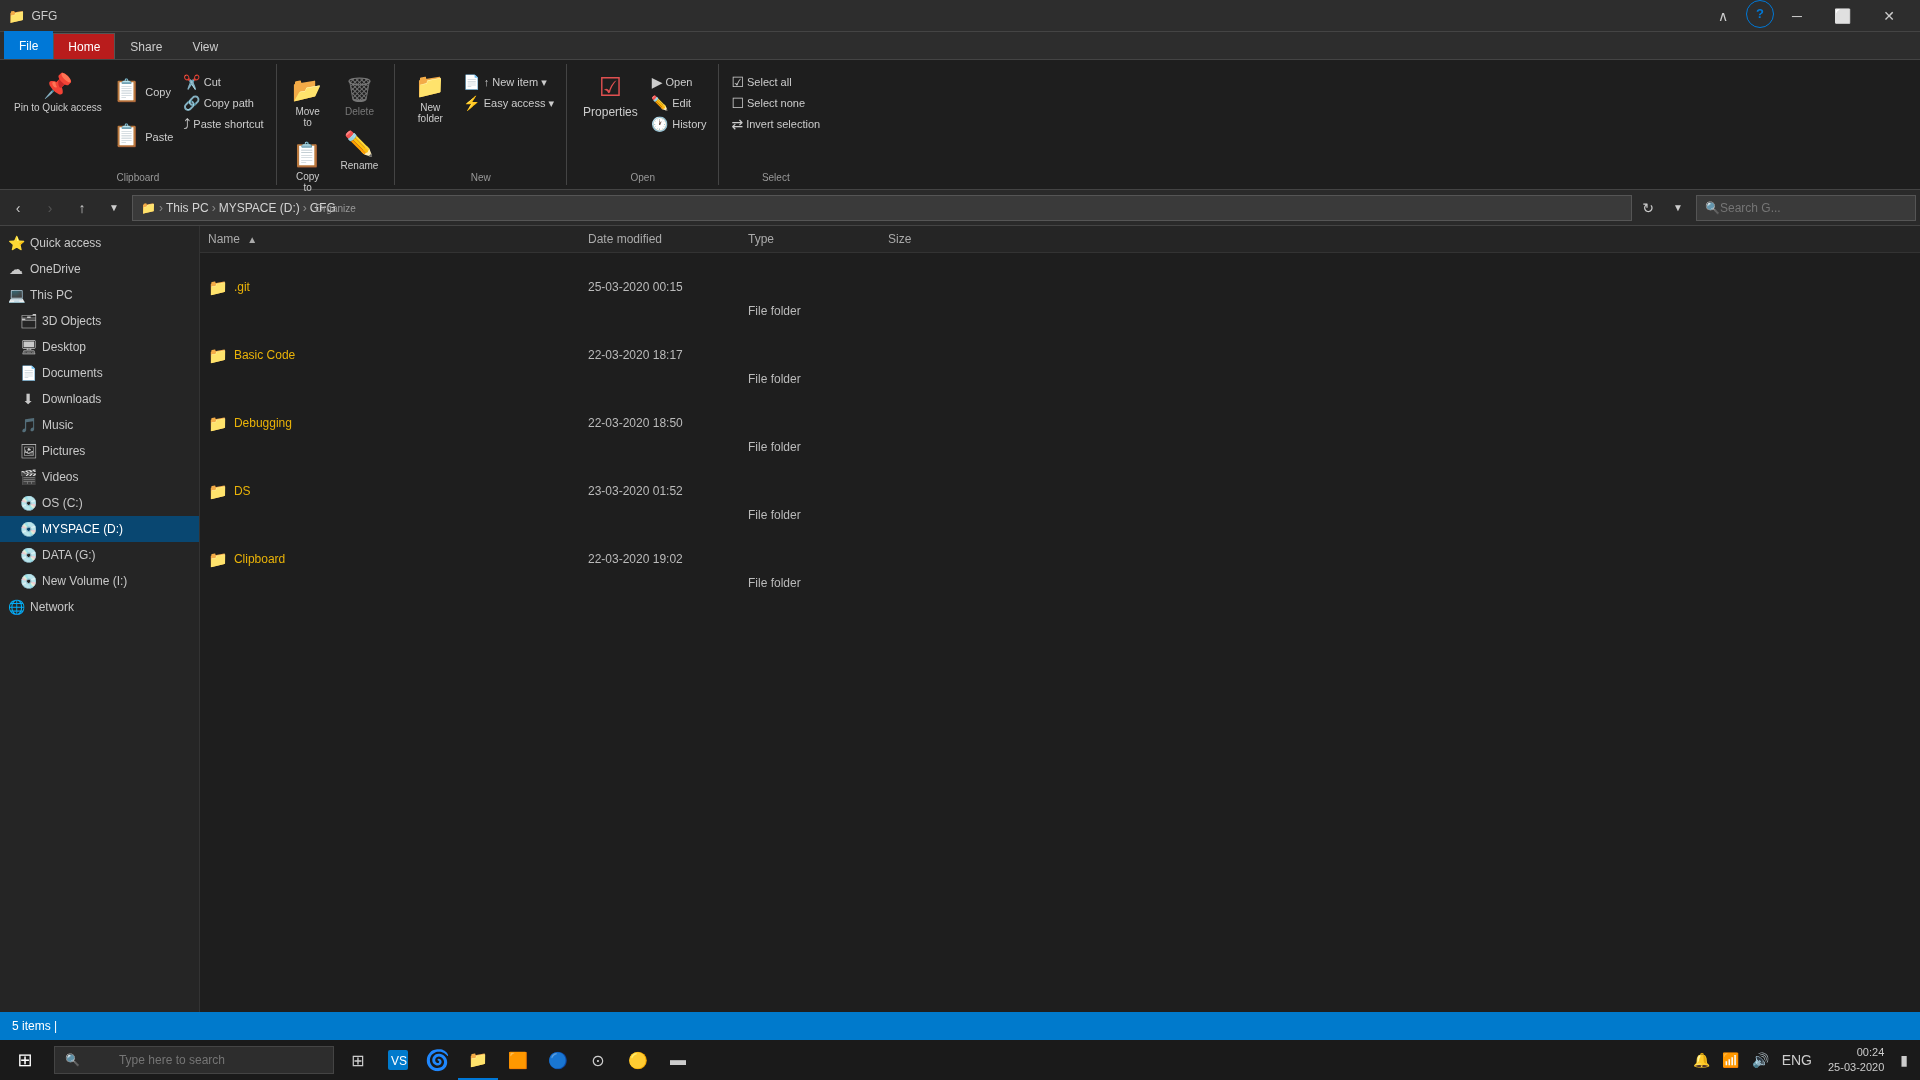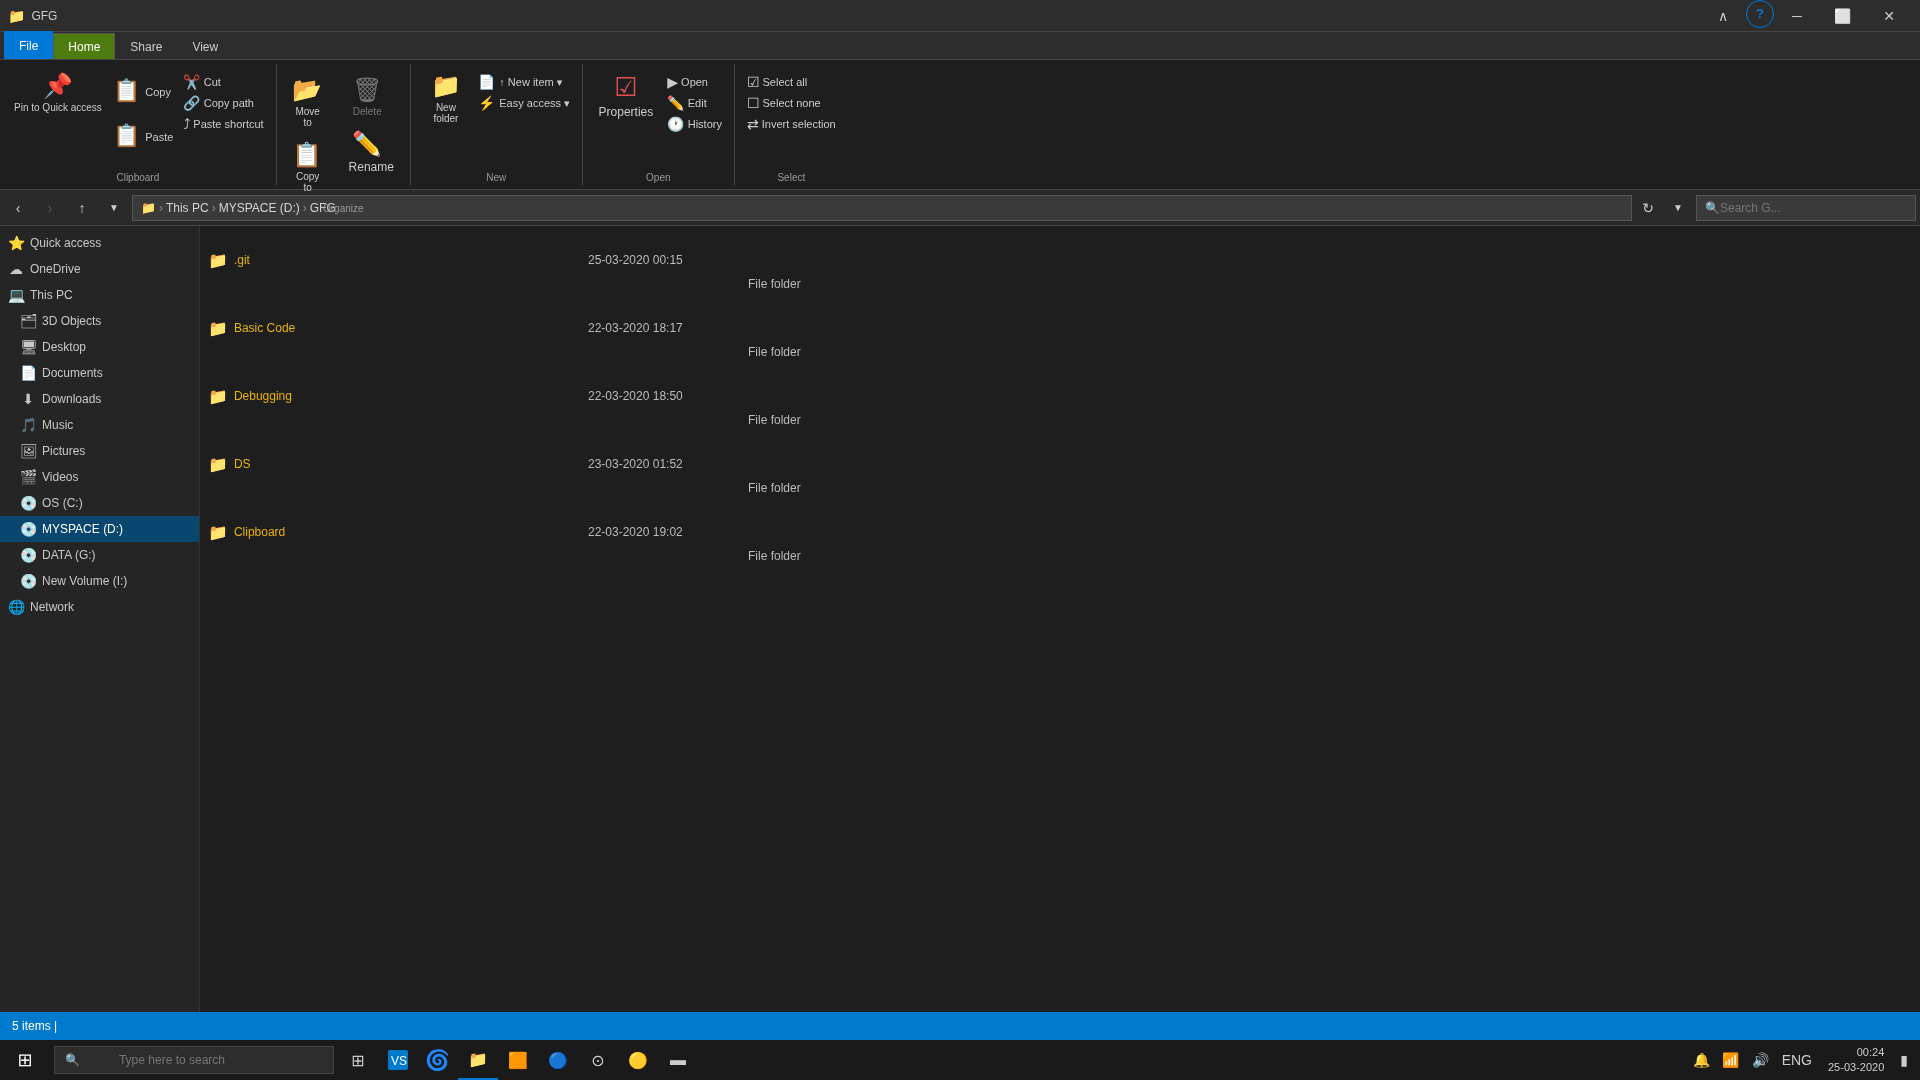--- a/index.html
+++ b/index.html
@@ -49,21 +49,21 @@
       padding: 4px 14px;
       font-size: 12px;
       cursor: pointer;
       color: #ccc;
       border: 1px solid transparent;
       border-bottom: none;
       height: 26px;
       display: flex; align-items: center;
     }
     .ribbon-tab.active {
-      background: #4d7c0f;
+      background: #b91c1c;
       color: #fff;
       border-color: #555;
       border-bottom-color: #1e1e1e;
     }
     .ribbon-tab.file { color: #fff; background: #0078d7; height: 28px; border-color: transparent; }
 
     
     #ribbon {
       background: #1e1e1e;
       height: 130px;
@@ -417,21 +417,21 @@
           <span style="font-size:10px;">Copy<br>to</span>
         </div>
       </div>
       <div class="ribbon-col">
         <div class="ribbon-btn-large" style="padding:4px 8px;opacity:0.5;">
           <span class="icon">🗑</span>
           <span style="font-size:10px;">Delete</span>
         </div>
         <div class="ribbon-btn-large" style="padding:4px 8px;margin-top:4px;">
           <span class="icon">✏️</span>
-          <span style="font-size:12px;margin-left:8px;">Rename</span>
+          <span style="font-size:10px;">Rename</span>
         </div>
       </div>
     </div>
     <div class="ribbon-group-label">Organize</div>
   </div>
 
   <div class="ribbon-group">
     <div class="ribbon-group-content">
       <div class="ribbon-btn-large" style="padding:4px 12px;">
         <span class="icon">📁</span>
@@ -577,20 +577,29 @@
       <span class="si-icon">💿</span>
       <span>New Volume (I:)</span>
     </div>
     <div class="sidebar-item">
       <span class="si-icon">🌐</span>
       <span>Network</span>
     </div>
   </div>
 
   <div id="file-area">
+    <div id="file-header">
+      <div class="fh-col col-name">
+        <span>Name</span>
+        <span style="margin-left:4px;font-size:10px;">▲</span>
+      </div>
+      <div class="fh-col col-date">Date modified</div>
+      <div class="fh-col col-type">Type</div>
+      <div class="fh-col col-size">Size</div>
+    </div>
 
     <div id="file-rows">
         <div class="file-row">
     <div class="fc-name">
       <span class="folder-icon">📁</span>
       <span class="file-name-text">.git</span>
     </div>
     <div class="fc-date">25-03-2020 00:15</div>
     <div class="fc-type">File folder</div>
     <div class="fc-size"></div>

